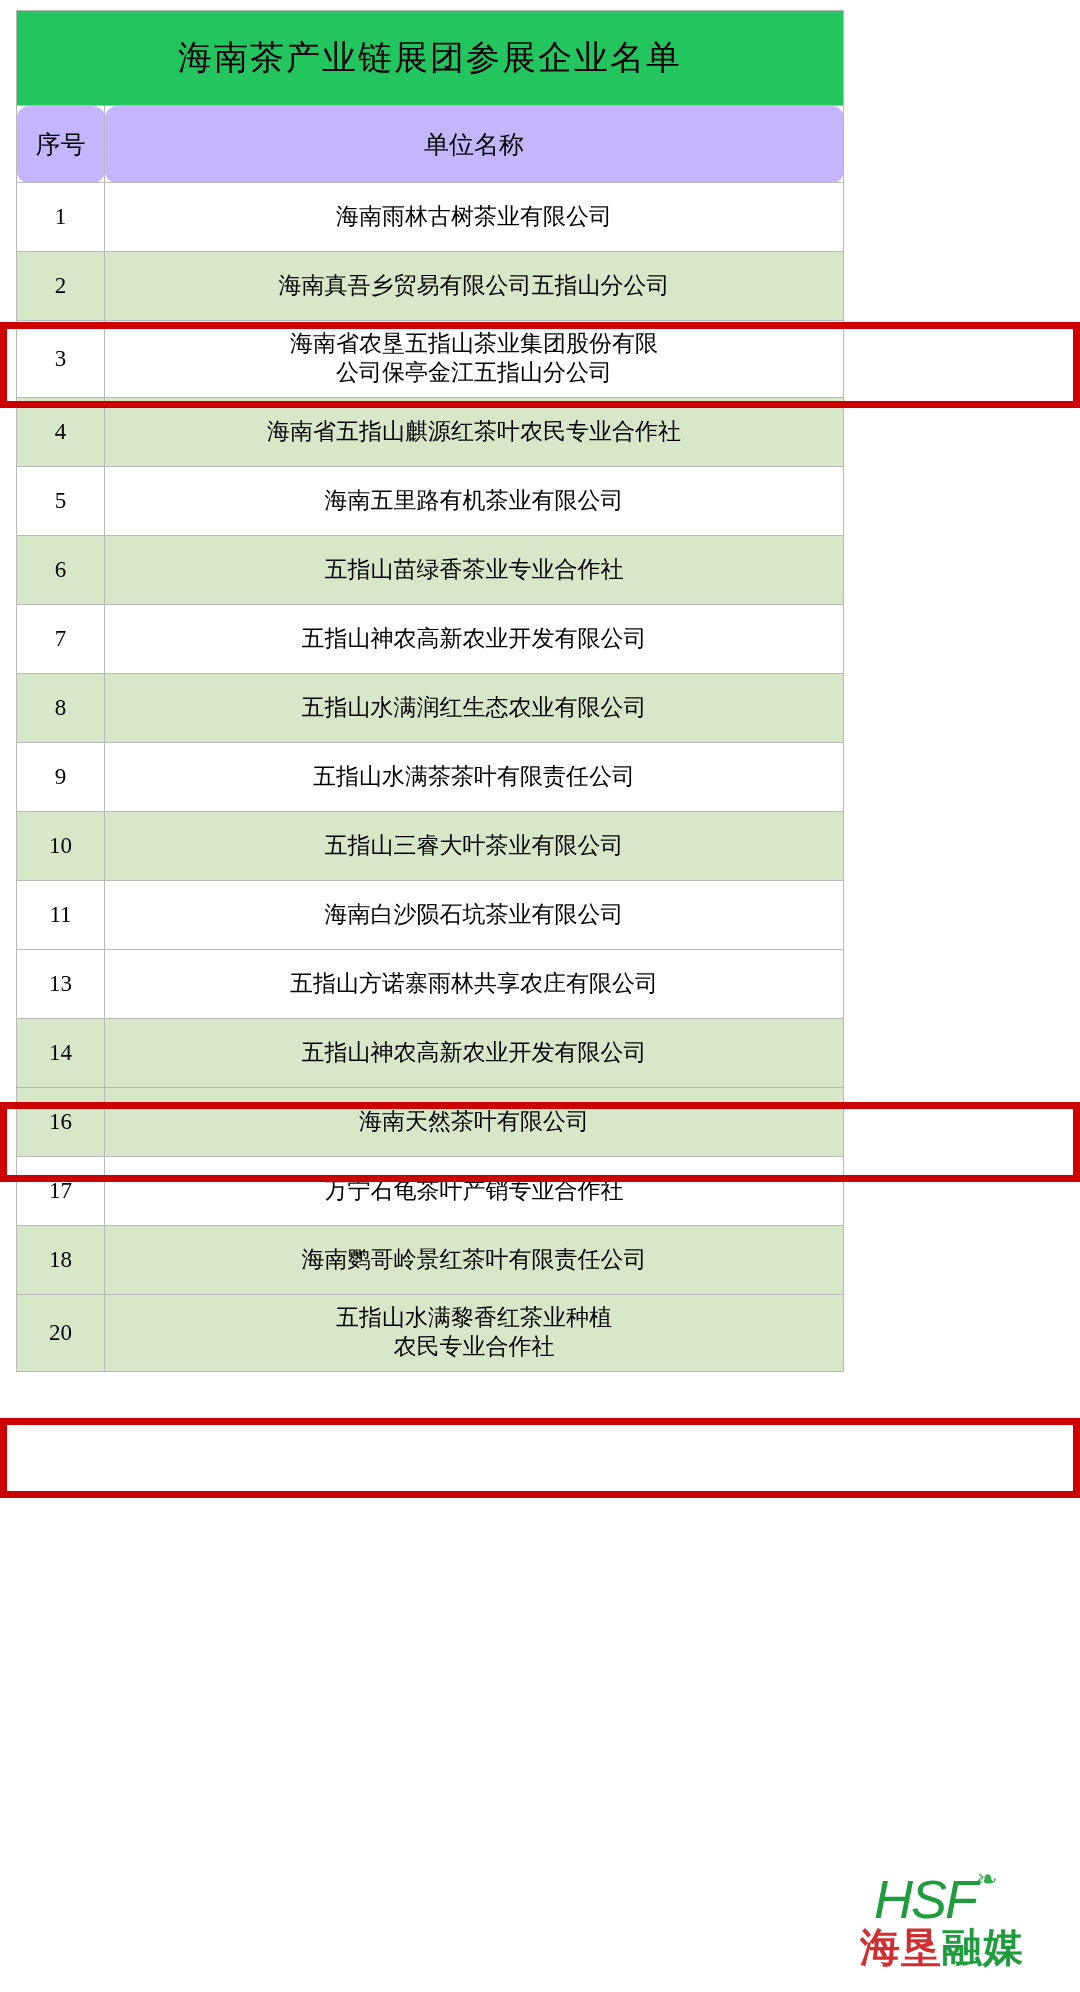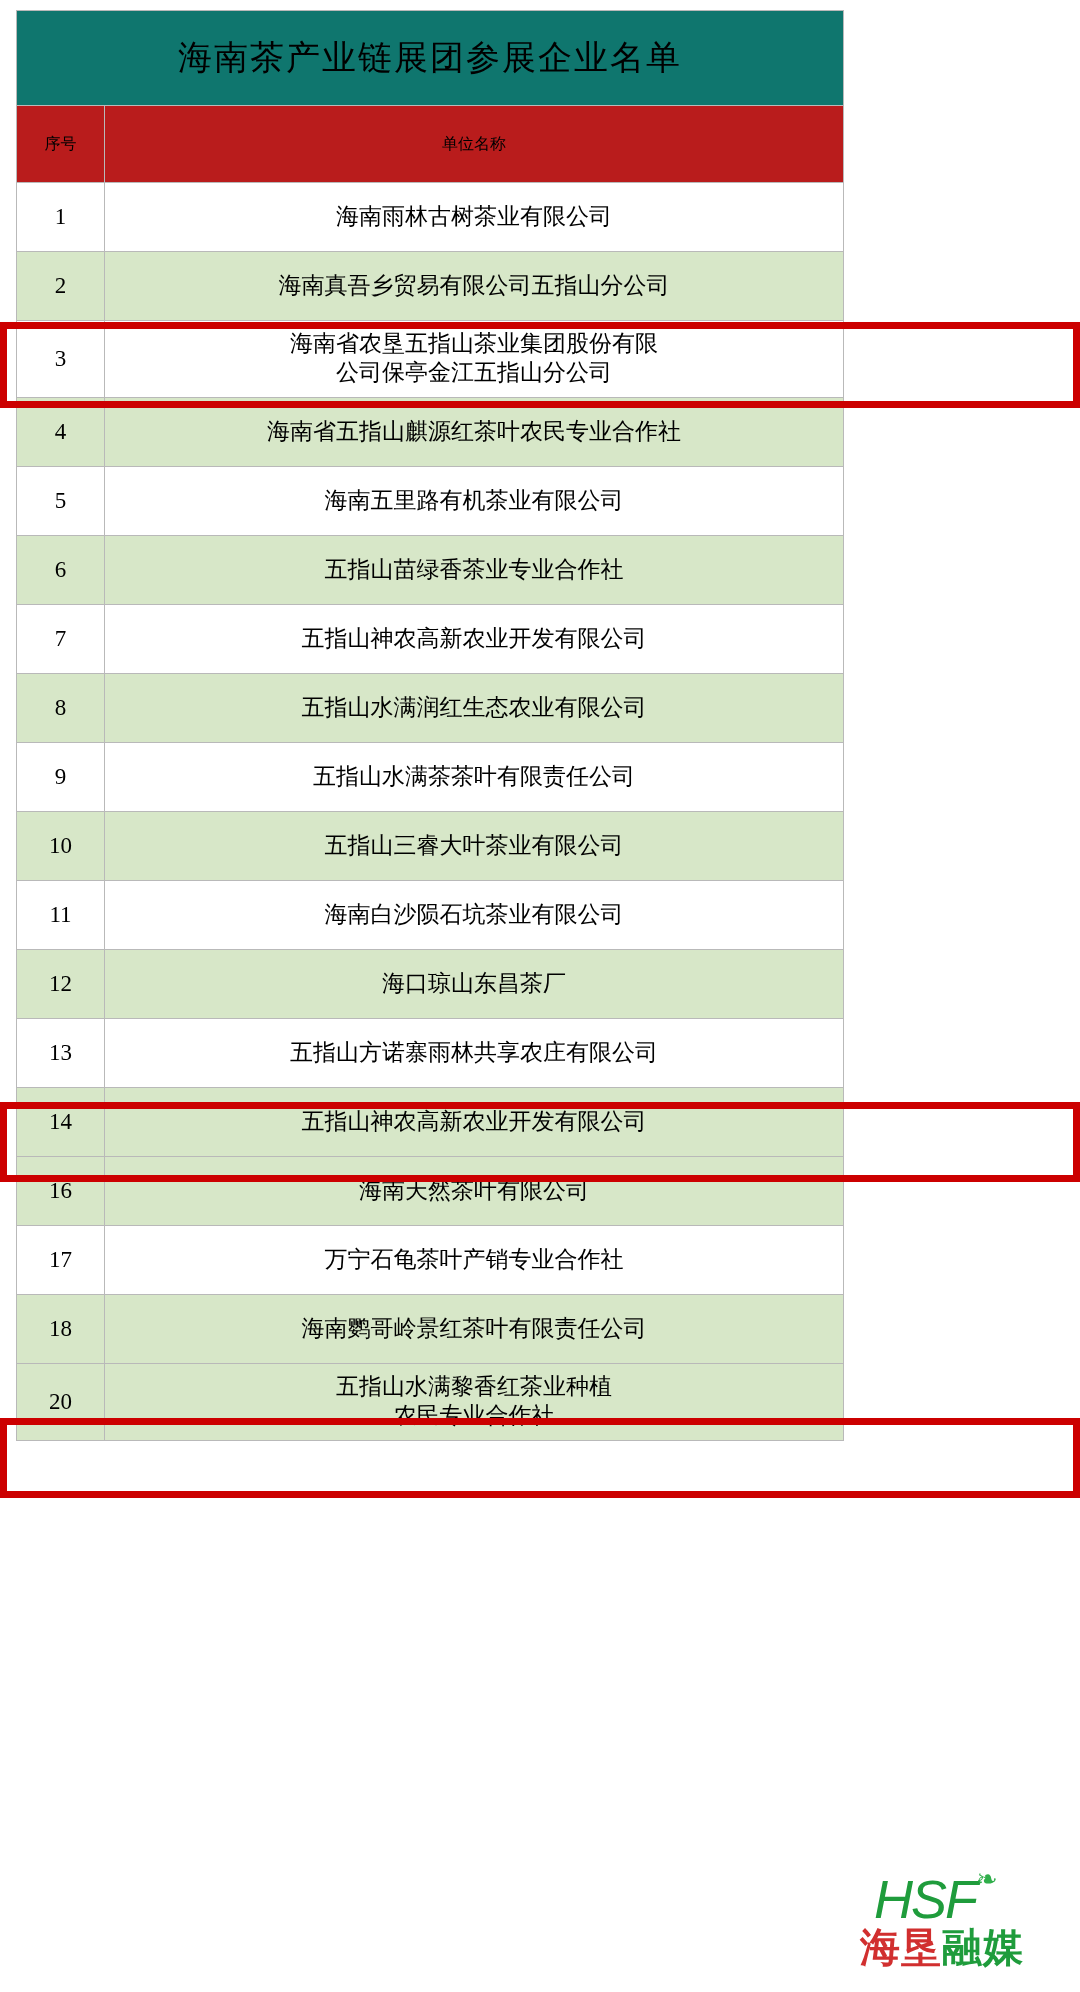--- a/index.html
+++ b/index.html
@@ -37,27 +37,28 @@
   .title-cell {
     height: 94px;
     font-size: 34px;
     font-weight: bold;
     letter-spacing: 2px;
     color: #000;
     border-left: 1px solid #b9b9b9;
     border-right: 1px solid #b9b9b9;
     border-top: 1px solid #b9b9b9;
     border-bottom: 1px solid #b9b9b9;
-    background: #0f766e;
+    background: #22c55e;
   }
   .head-cell {
     height: 76px;
-    background: #b91c1c;
-    font-size: 16px;
+    background: #c4b5fd;
+    font-size: 25px;
     color: #000;
+    border-radius: 12px;
   }
   .row-cell {
     height: 68px;
     font-size: 23px;
     color: #000;
     line-height: 1.25;
   }
   .row-cell.two-line {
     height: 76px;
   }
@@ -173,24 +174,20 @@
       </tr>
       <tr>
         <td class="row-cell even-green">10</td>
         <td class="row-cell even-green">五指山三睿大叶茶业有限公司</td>
       </tr>
       <tr>
         <td class="row-cell odd-white">11</td>
         <td class="row-cell odd-white">海南白沙陨石坑茶业有限公司</td>
       </tr>
       <tr>
-        <td class="row-cell even-green">12</td>
-        <td class="row-cell even-green">海口琼山东昌茶厂</td>
-      </tr>
-      <tr>
         <td class="row-cell odd-white">13</td>
         <td class="row-cell odd-white">五指山方诺寨雨林共享农庄有限公司</td>
       </tr>
       <tr>
         <td class="row-cell even-green">14</td>
         <td class="row-cell even-green">五指山神农高新农业开发有限公司</td>
       </tr>
       <tr>
         <td class="row-cell even-green">16</td>
         <td class="row-cell even-green">海南天然茶叶有限公司</td>

